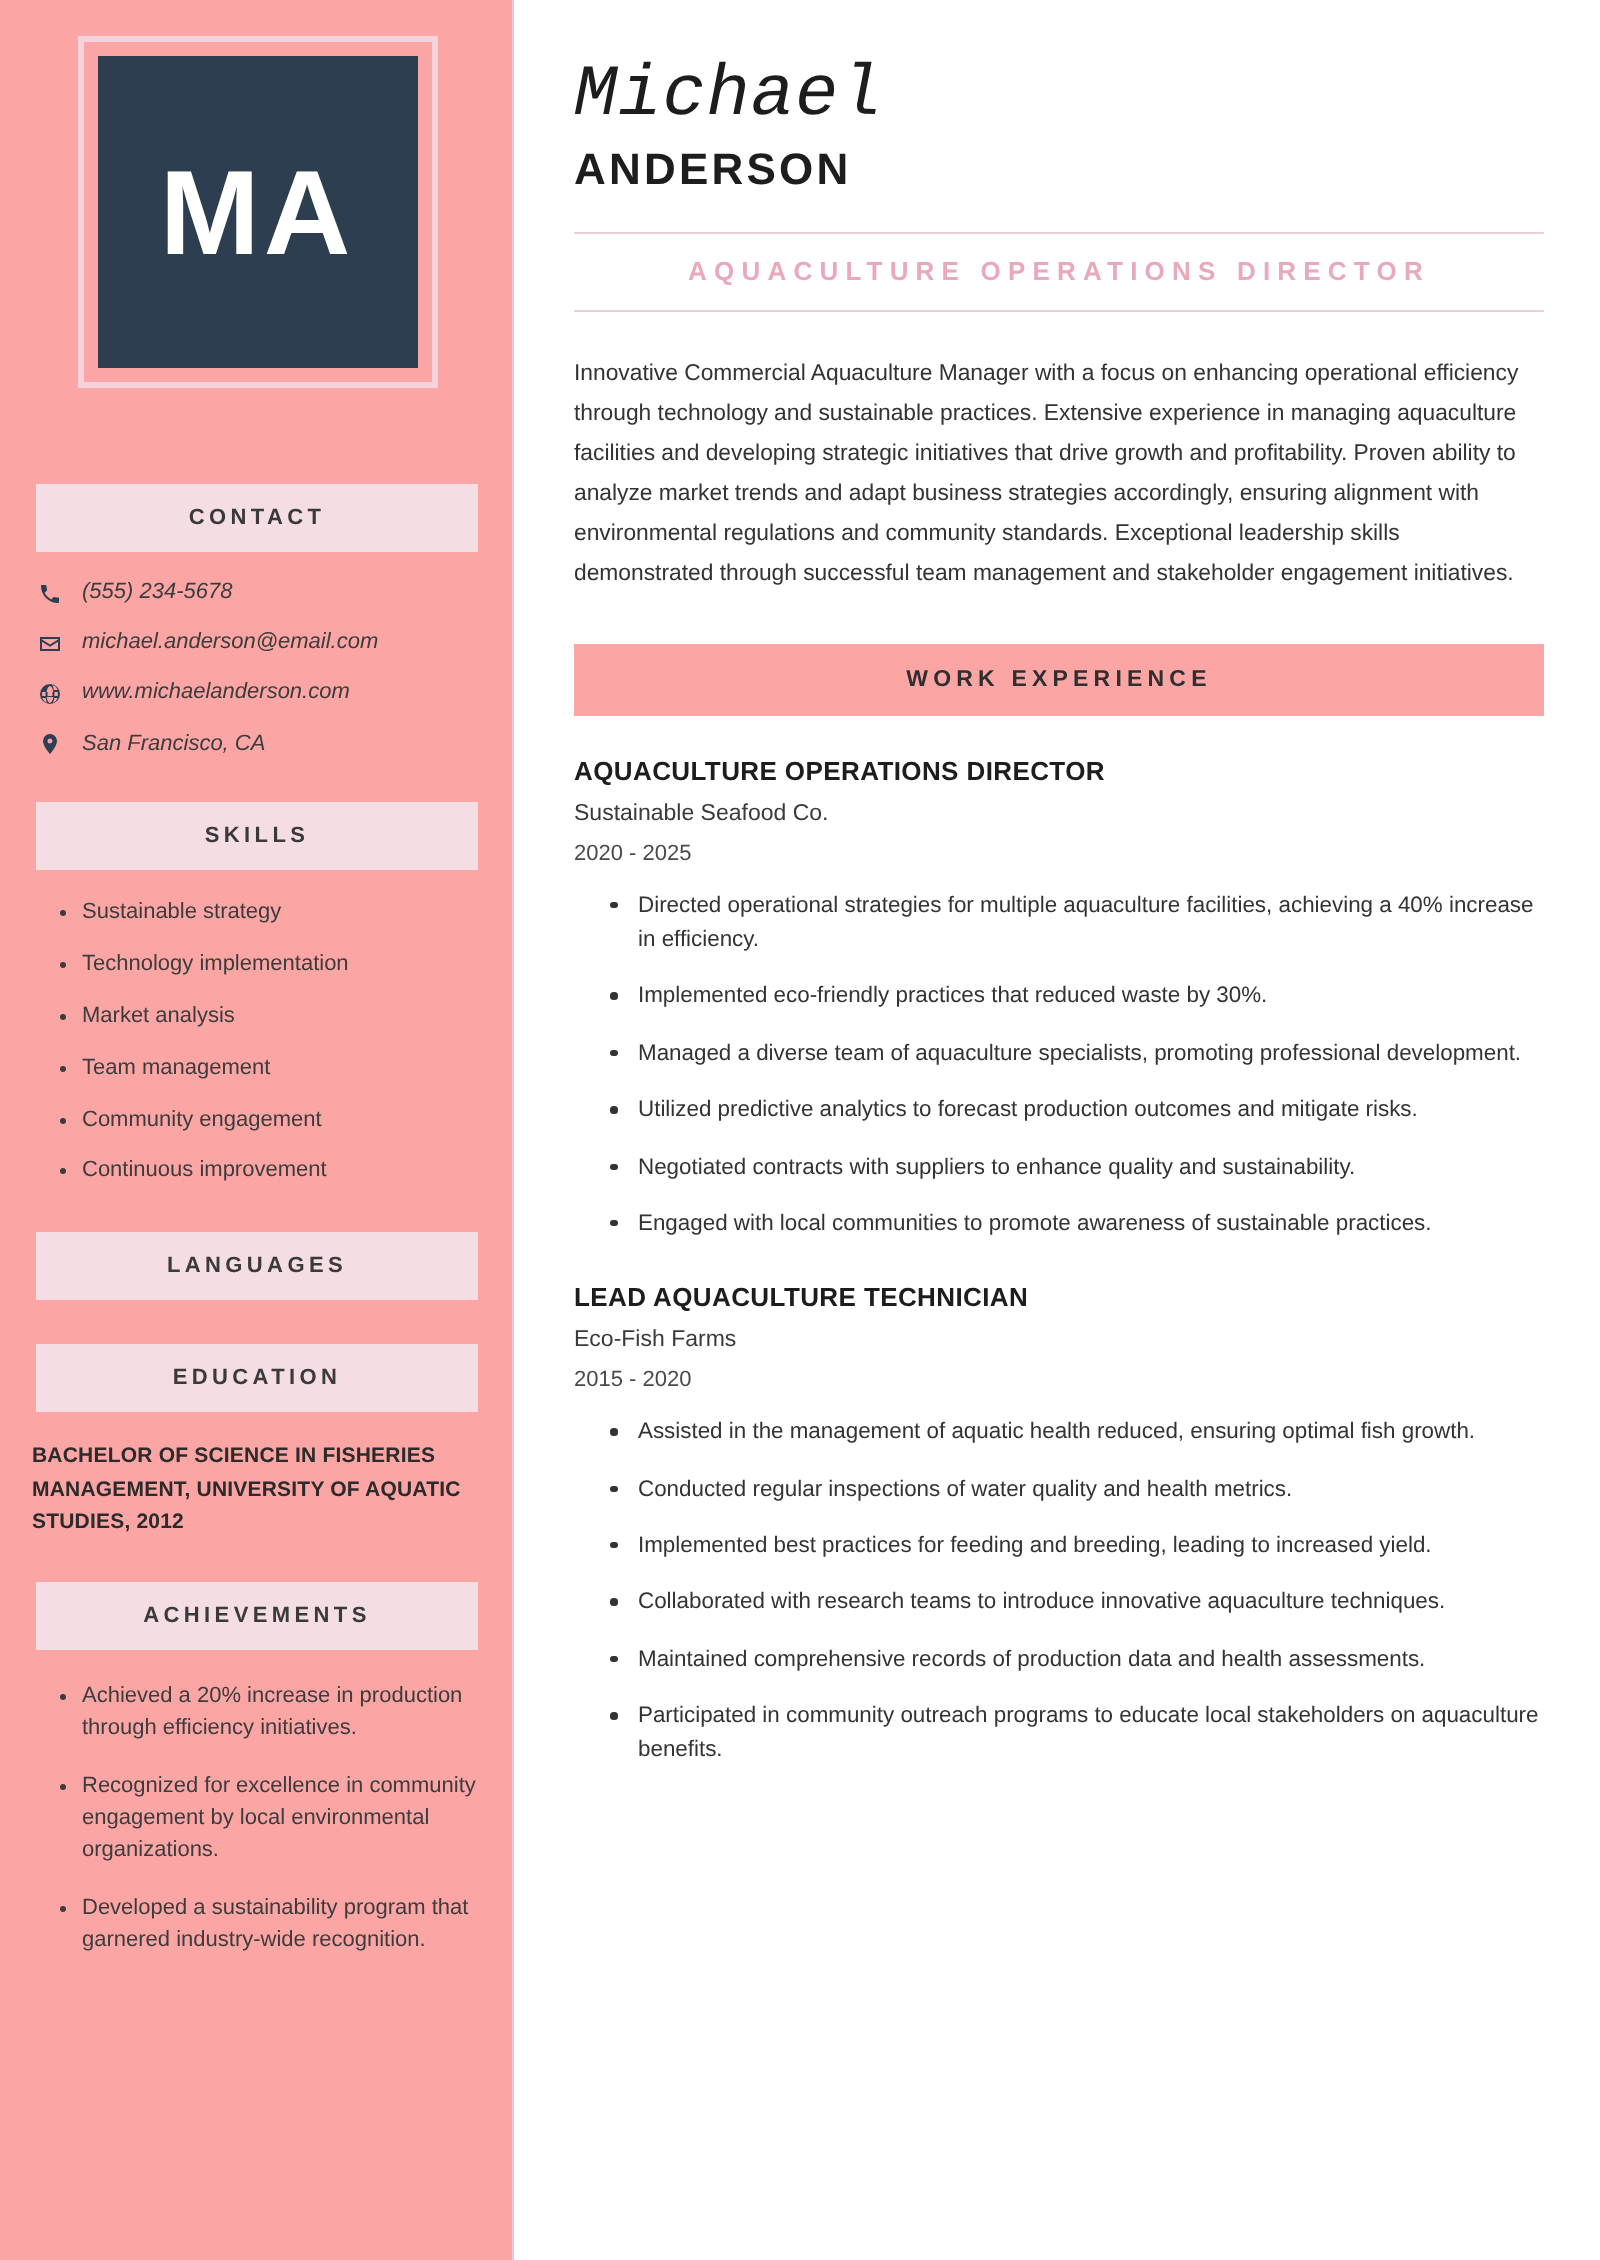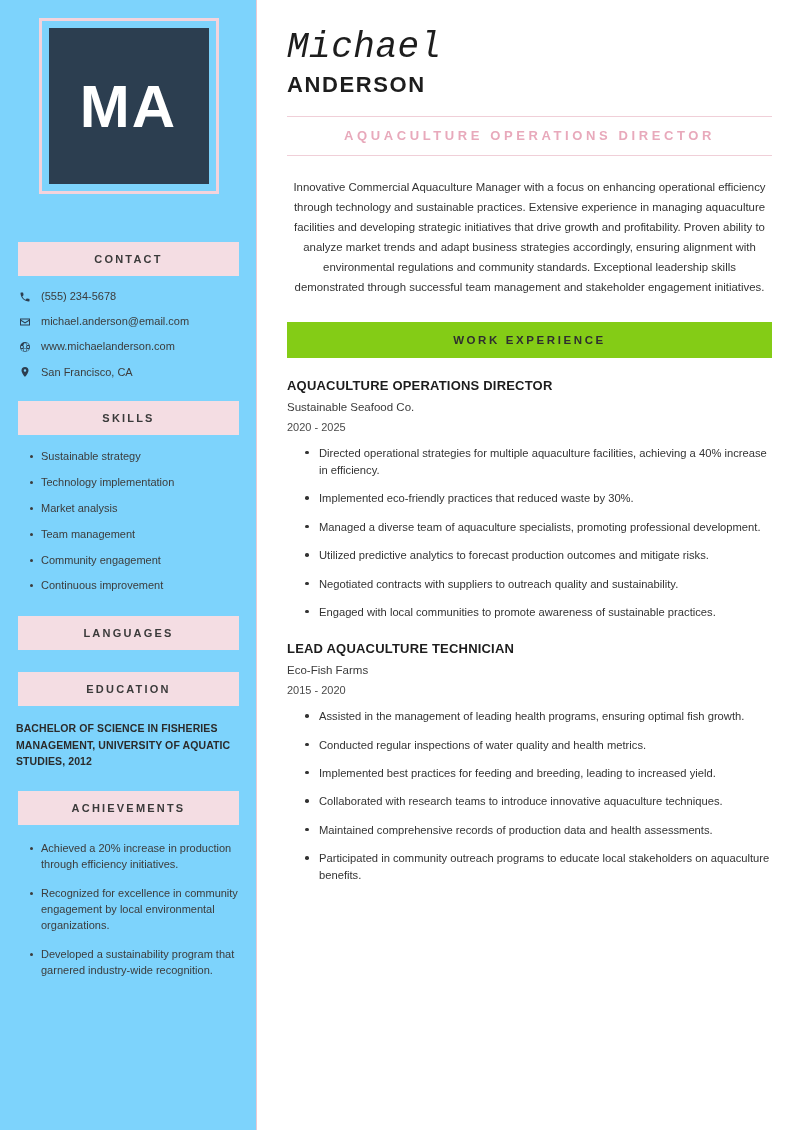--- a/index.html
+++ b/index.html
@@ -14,21 +14,21 @@
     width: 800px;
     height: 1130px;
     display: flex;
     background: #ffffff;
     overflow: hidden;
   }
 
   
   .sidebar {
     width: 257px;
-    background: #7dd3fc;
+    background: #fca5a5;
     padding: 0;
     position: relative;
     flex: 0 0 257px;
   }
   .sidebar-divider {
     position: absolute;
     top: 0; right: 0;
     width: 1px; height: 100%;
     background: #e9c9d2;
   }
@@ -65,20 +65,21 @@
   }
   .side-heading.contact { margin-top: 48px; }
   .side-heading.skills { margin-top: 22px; }
   .side-heading.languages { margin-top: 22px; text-align: center; }
   .side-heading.education { margin-top: 22px; }
   .side-heading.achievements { margin-top: 22px; }
 
   .contact-list {
     margin: 14px 18px 0 18px;
     list-style: none;
+    font-style: italic;
   }
   .contact-item {
     display: flex;
     align-items: center;
     gap: 10px;
     font-size: 11px;
     color: #3c3c3c;
     margin-bottom: 12px;
     line-height: 1.2;
   }
@@ -165,25 +166,25 @@
   }
   .rule2 {
     border: 0;
     border-top: 1px solid #f0cfd8;
     margin: 0 0 22px 0;
   }
   .summary {
     font-size: 11.4px;
     line-height: 1.75;
     color: #333333;
-    text-align: center;
+    text-align: left;
   }
   .section-banner {
     margin-top: 24px;
-    background: #84cc16;
+    background: #fca5a5;
     text-align: center;
     font-size: 11.5px;
     font-weight: 700;
     letter-spacing: 2.6px;
     color: #2f2f2f;
     padding: 12px 4px;
   }
   .job {
     margin-top: 20px;
   }
@@ -311,31 +312,31 @@
 
     <section class="job">
       <div class="job-role">AQUACULTURE OPERATIONS DIRECTOR</div>
       <div class="job-company">Sustainable Seafood Co.</div>
       <div class="job-dates">2020 - 2025</div>
       <ul class="job-bullets">
         <li>Directed operational strategies for multiple aquaculture facilities, achieving a 40% increase in efficiency.</li>
         <li>Implemented eco-friendly practices that reduced waste by 30%.</li>
         <li>Managed a diverse team of aquaculture specialists, promoting professional development.</li>
         <li>Utilized predictive analytics to forecast production outcomes and mitigate risks.</li>
-        <li>Negotiated contracts with suppliers to outreach quality and sustainability.</li>
+        <li>Negotiated contracts with suppliers to enhance quality and sustainability.</li>
         <li>Engaged with local communities to promote awareness of sustainable practices.</li>
       </ul>
     </section>
 
     <section class="job">
       <div class="job-role">LEAD AQUACULTURE TECHNICIAN</div>
       <div class="job-company">Eco-Fish Farms</div>
       <div class="job-dates">2015 - 2020</div>
       <ul class="job-bullets">
-        <li>Assisted in the management of leading health programs, ensuring optimal fish growth.</li>
+        <li>Assisted in the management of aquatic health reduced, ensuring optimal fish growth.</li>
         <li>Conducted regular inspections of water quality and health metrics.</li>
         <li>Implemented best practices for feeding and breeding, leading to increased yield.</li>
         <li>Collaborated with research teams to introduce innovative aquaculture techniques.</li>
         <li>Maintained comprehensive records of production data and health assessments.</li>
         <li>Participated in community outreach programs to educate local stakeholders on aquaculture benefits.</li>
       </ul>
     </section>
   </main>
 
 </div>

